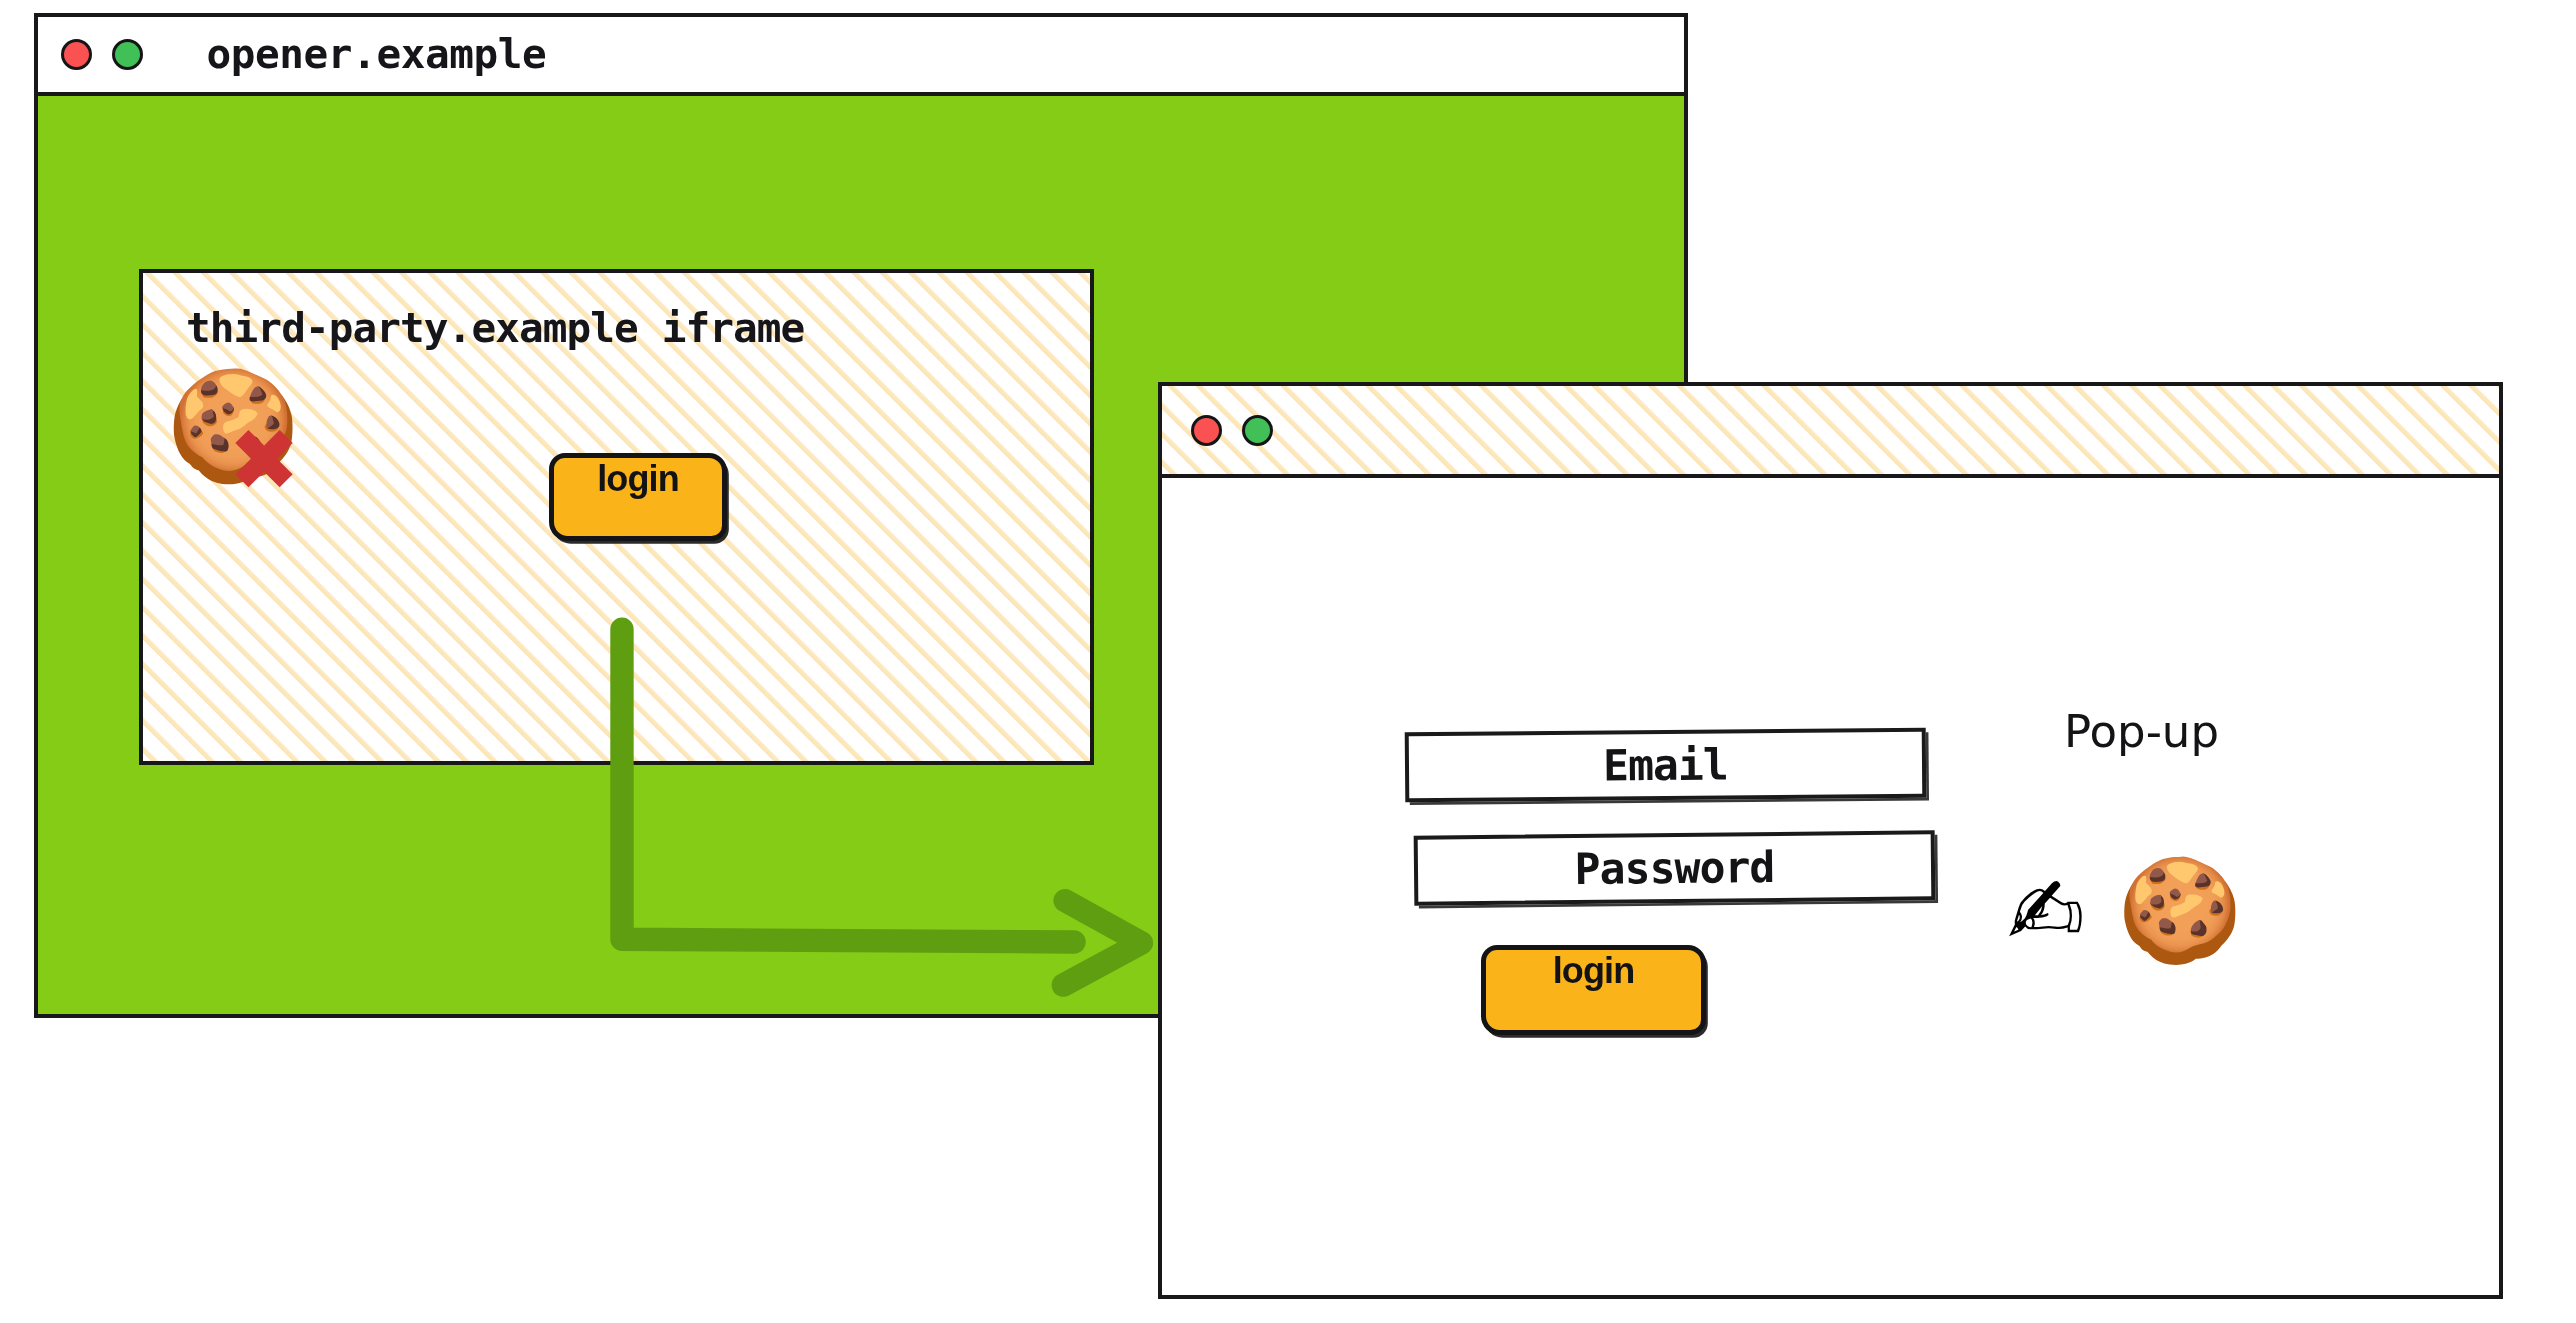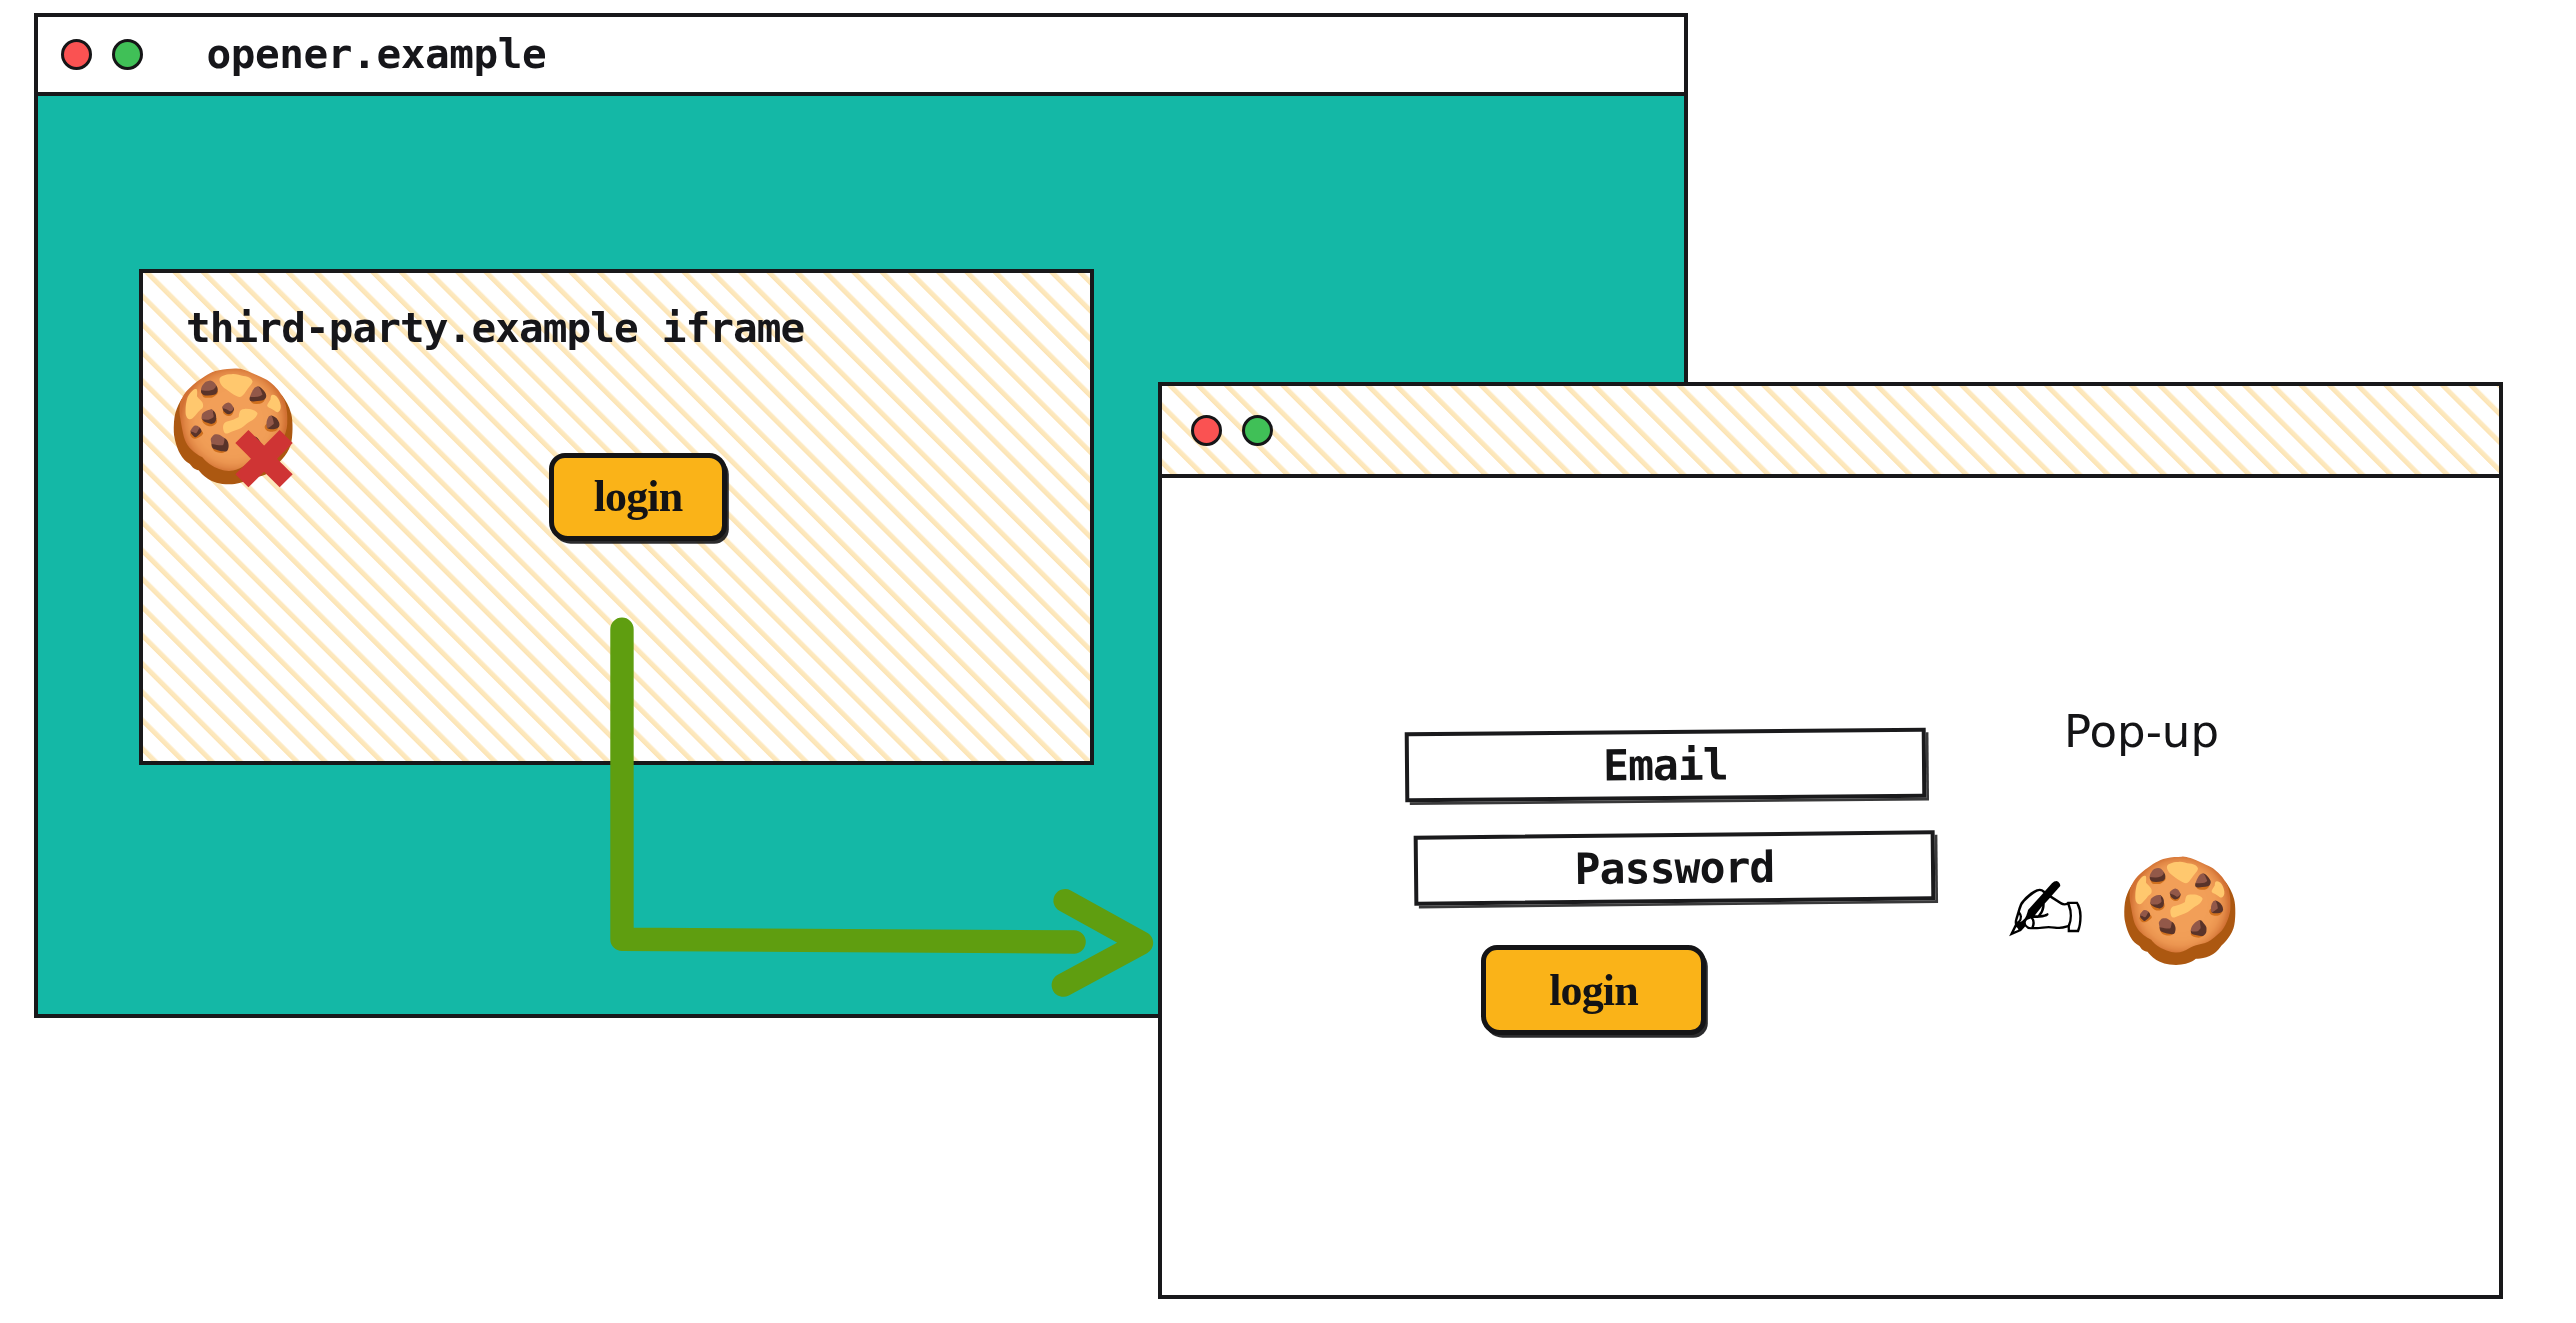--- a/index.html
+++ b/index.html
@@ -96,21 +96,21 @@
   }
   #opener-title {
     margin-left: 63px;
   }
   #opener-body {
     position: absolute;
     left: 0;
     top: 79px;
     right: 0;
     bottom: 0;
-    background: #14b8a6;
+    background: #84cc16;
   }
 
   
   #iframe-box {
     position: absolute;
     left: 101px;
     top: 173px;
     width: 955px;
     height: 496px;
     box-sizing: border-box;
@@ -150,24 +150,24 @@
   }
 
   
   .btn {
     position: absolute;
     box-sizing: border-box;
     background: #fab318;
     border: 5.4px solid #141416;
     border-radius: 16px 18px 15.3px 19px;
     display: flex;
-    align-items: center;
+    align-items: flex-start;
     justify-content: center;
-    font-family: Liberation Serif, serif;
-    font-size: 44px;
+    font-family: Liberation Sans, sans-serif;
+    font-size: 36px;
     font-weight: 700;
     color: #131315;
     letter-spacing: -0.9px;
     box-shadow: 2.7px 3.6px 0 -0.9px rgba(20,20,22,0.9);
   }
   #iframe-login-btn {
     left: 406px;
     top: 180px;
     width: 178px;
     height: 88px;

